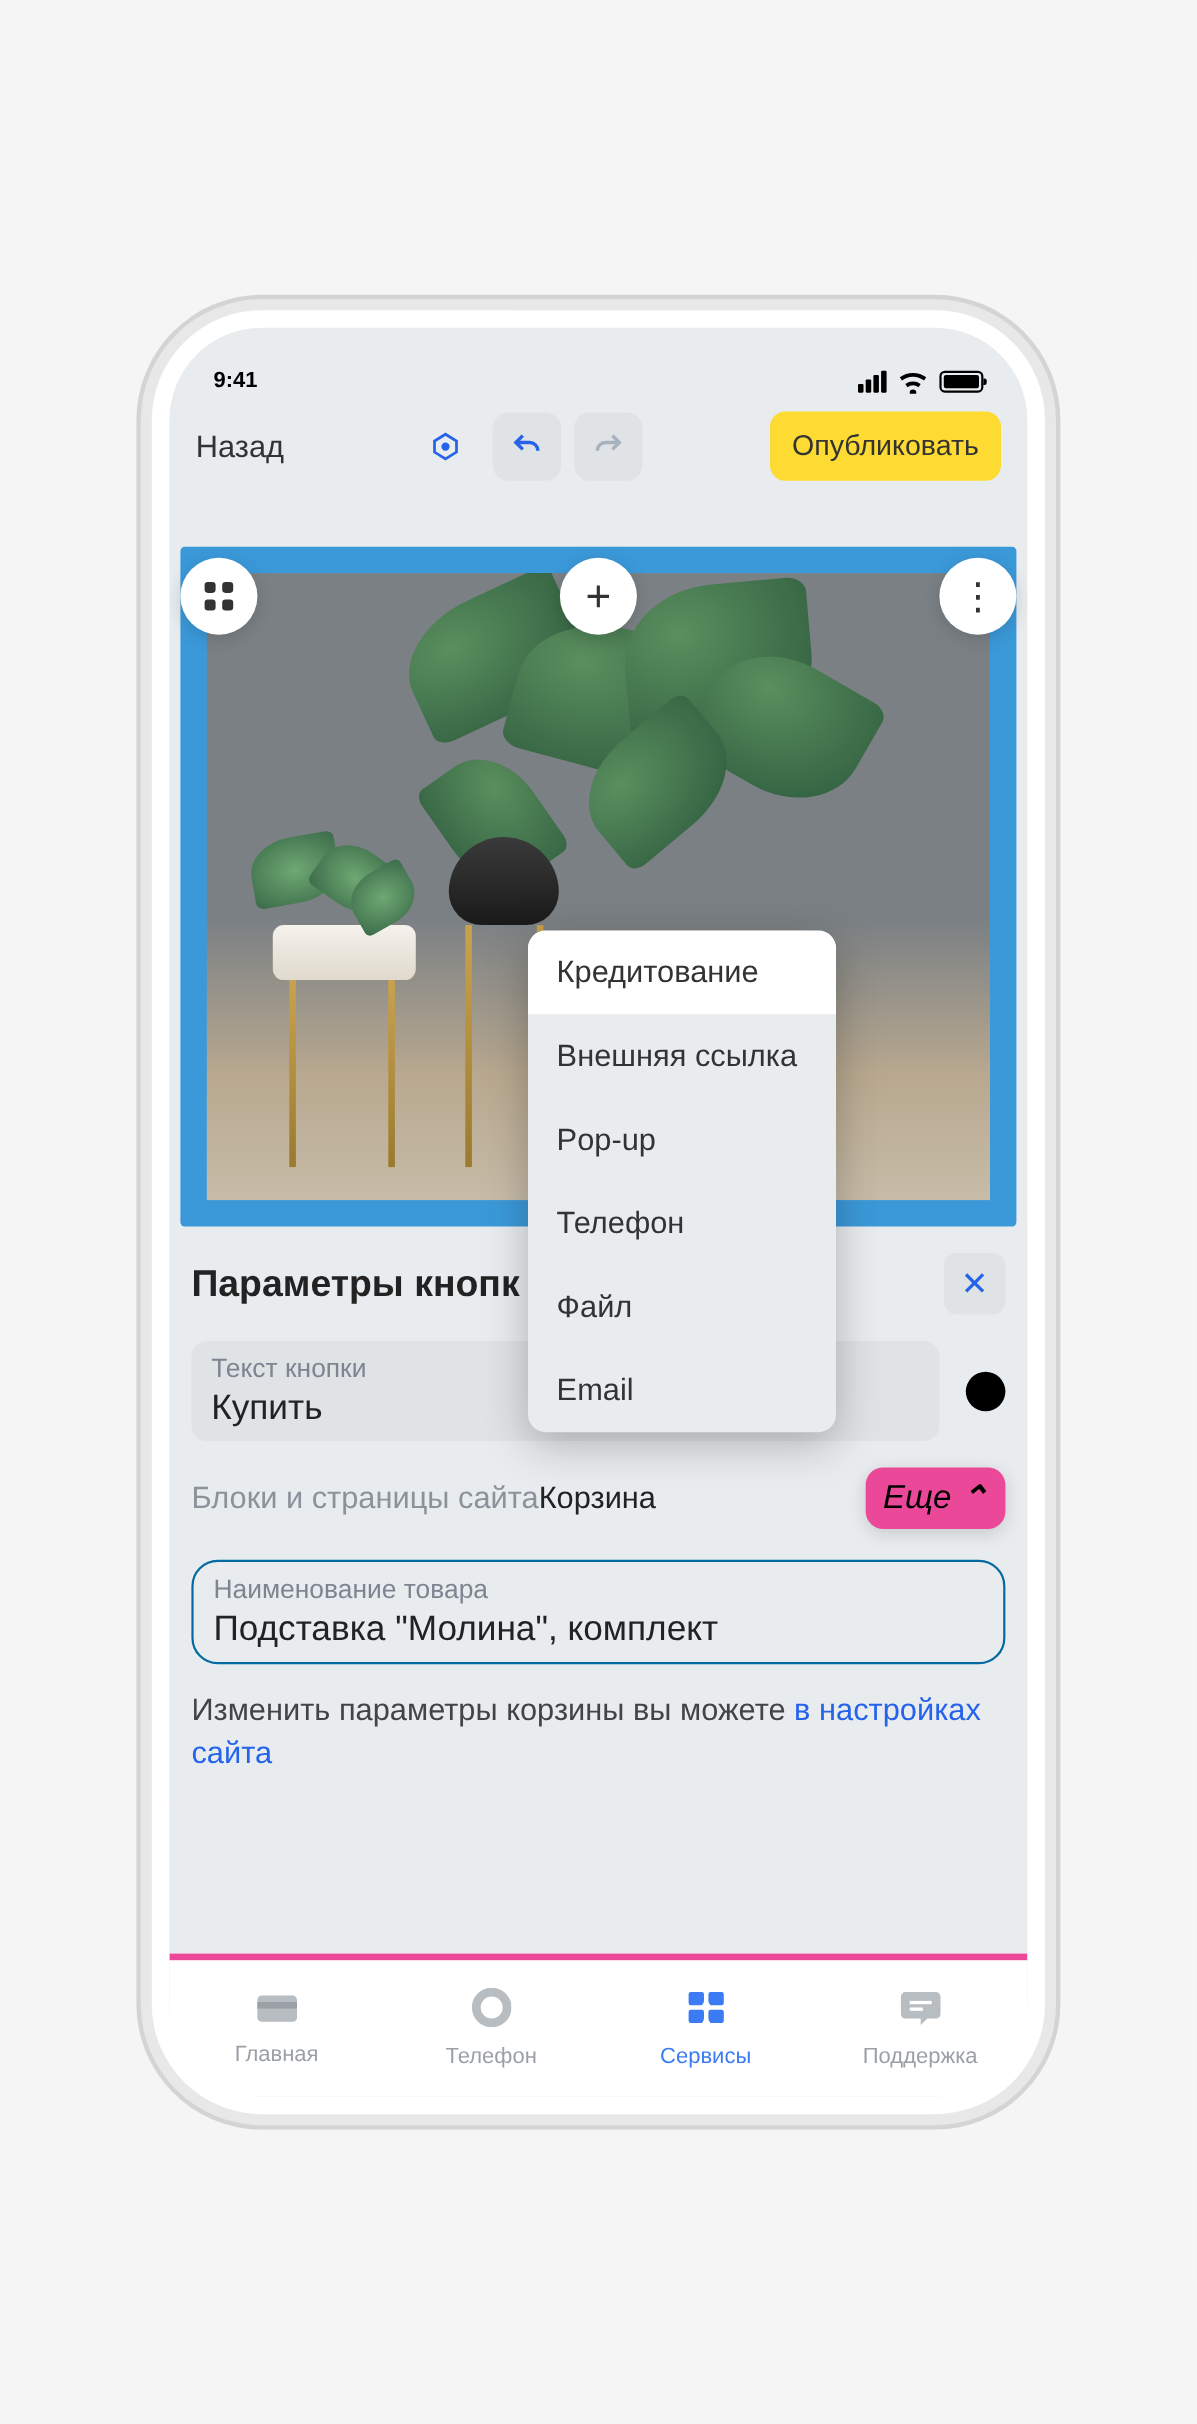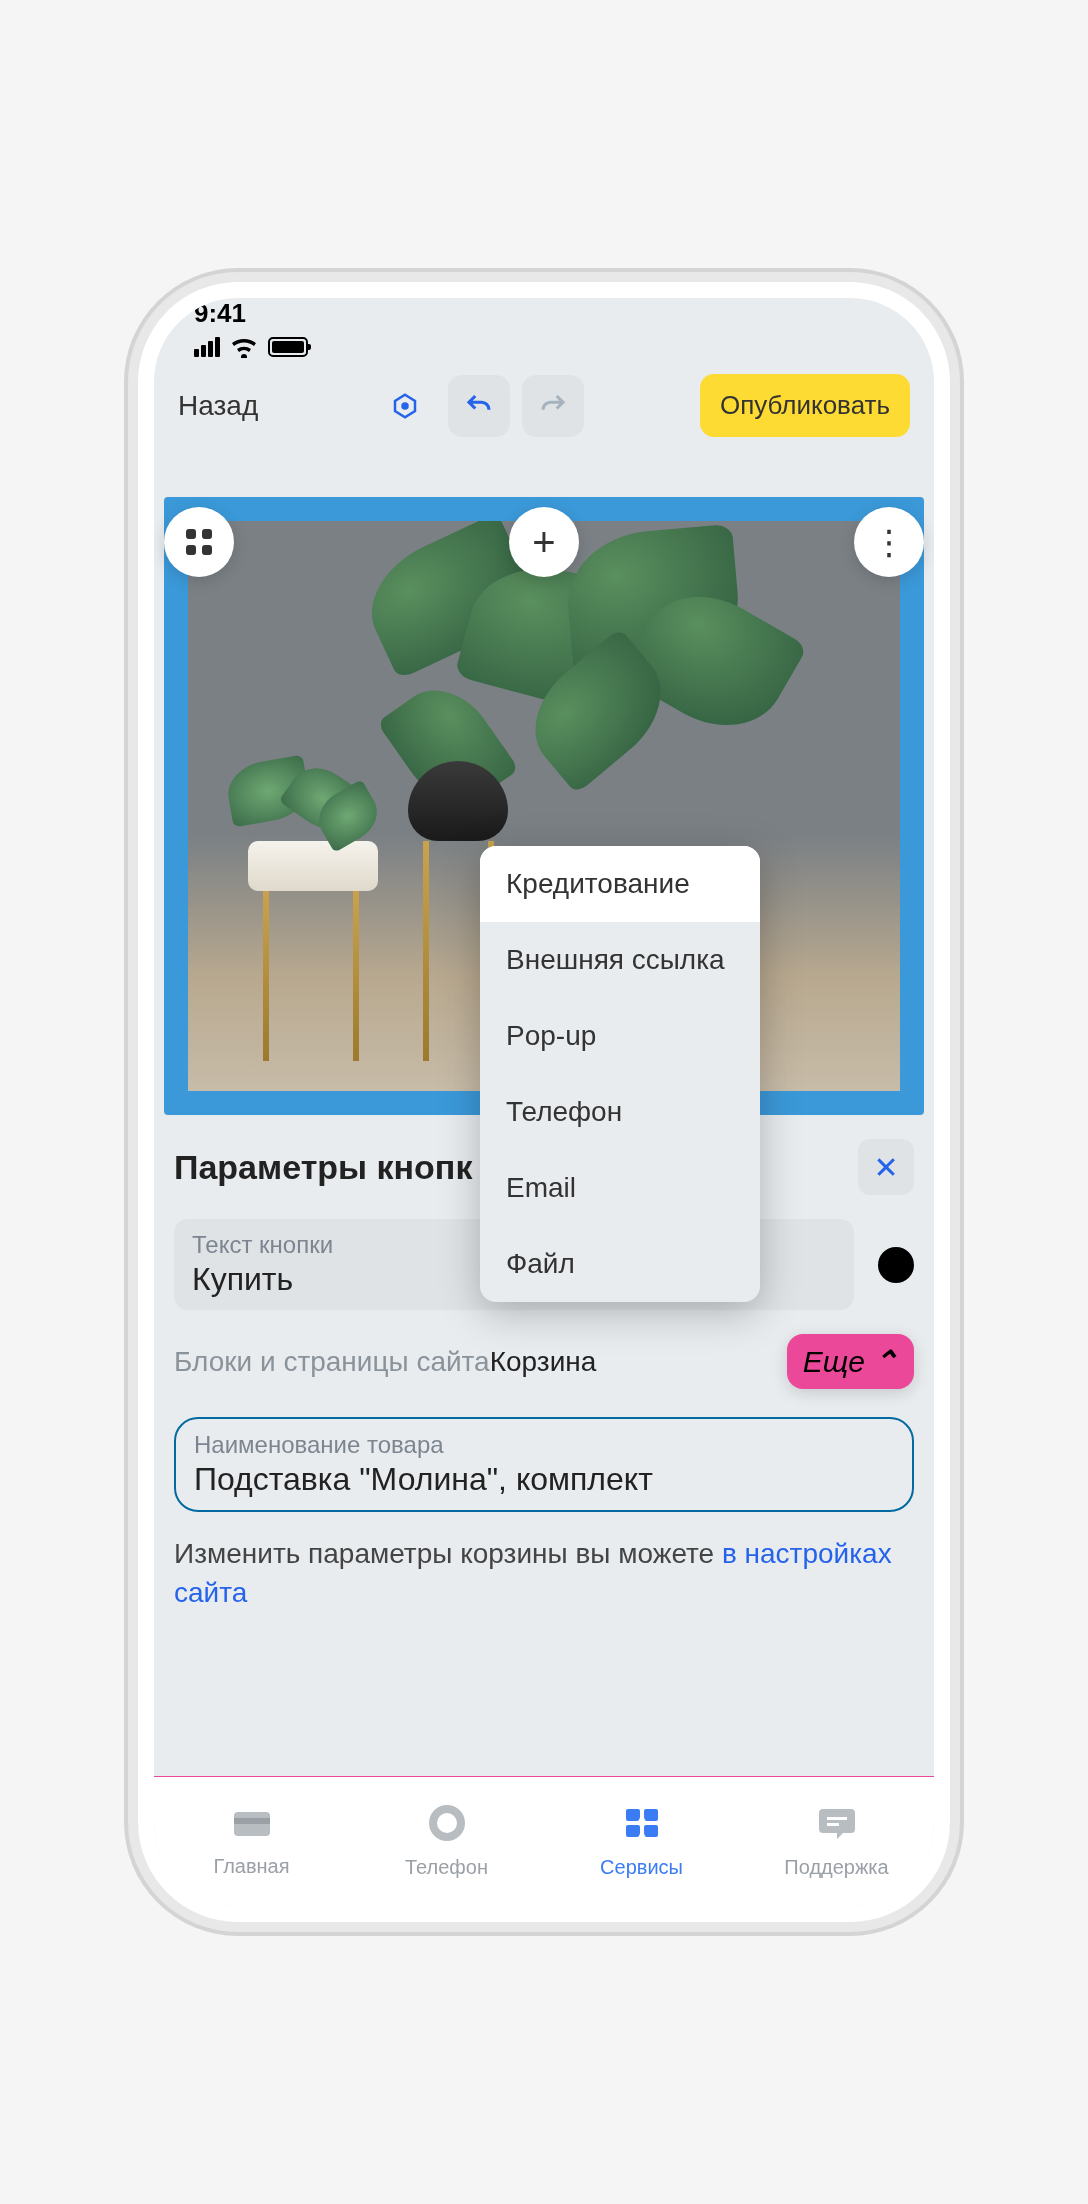--- a/index.html
+++ b/index.html
@@ -41,27 +41,26 @@
   inset: 16px;
   border-radius: 84px;
   overflow: hidden;
   background: #e9ecef;
 }
 
 
 .status-bar {
   height: 60px;
   display: flex;
-  align-items: flex-start;
+  align-items: flex-end;
   justify-content: space-between;
   padding: 0 40px;
   font-weight: 600;
-  font-size: 26px;
+  font-size: 20px;
   color: #000;
-  flex-direction: column;
 }
 .status-right { display: flex; gap: 10px; align-items: center; }
 .signal-bars { display: flex; align-items: flex-end; gap: 2px; }
 .signal-bars span { width: 5px; background: #000; border-radius: 1px; }
 .signal-bars span:nth-child(1){height:8px}
 .signal-bars span:nth-child(2){height:12px}
 .signal-bars span:nth-child(3){height:16px}
 .signal-bars span:nth-child(4){height:20px}
 .battery { width: 40px; height: 20px; border: 2px solid #000; border-radius: 5px; position: relative; }
 .battery::after { content:''; position:absolute; right:-5px; top:5px; width:3px; height:6px; background:#000; border-radius:0 2px 2px 0; }
@@ -216,21 +215,21 @@
 }
 .dd-item.selected { background: #fff; }
 
 
 .tabbar {
   position: absolute;
   bottom: 0; left: 0; right: 0;
   height: 130px;
   background: #fff;
   display: flex;
-  border-top: 1px solid #ec4899;
+  border-top: 6px solid #ec4899;
 }
 .tab-item {
   flex: 1;
   display: flex;
   flex-direction: column;
   align-items: center;
   justify-content: center;
   gap: 6px;
   font-size: 20px;
   color: #9aa0a6;
@@ -371,22 +370,22 @@
       <div class="help-text">
         <span>Изменить параметры корзины вы можете </span><a>в настройках сайта</a>
       </div>
     </div>
 
     <div class="dropdown">
       <div class="dd-item selected">Кредитование</div>
       <div class="dd-item">Внешняя ссылка</div>
       <div class="dd-item">Pop-up</div>
       <div class="dd-item">Телефон</div>
+      <div class="dd-item">Файл</div>
       <div class="dd-item">Email</div>
-      <div class="dd-item">Файл</div>
     </div>
 
     <div class="tabbar">
       <div class="tab-item">
         <div class="tab-icon">
           <svg width="40" height="34" viewBox="0 0 40 34">
               <rect x="2" y="6" width="36" height="24" rx="4" fill="#b8bdc2"></rect>
               <rect x="2" y="12" width="36" height="6" fill="#9aa0a6"></rect>
             </svg>
         </div>

